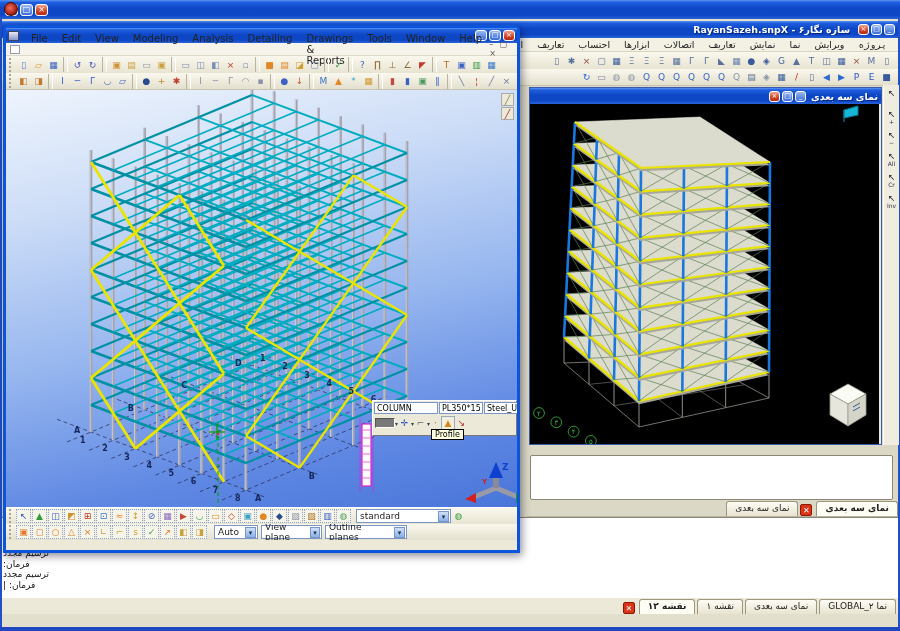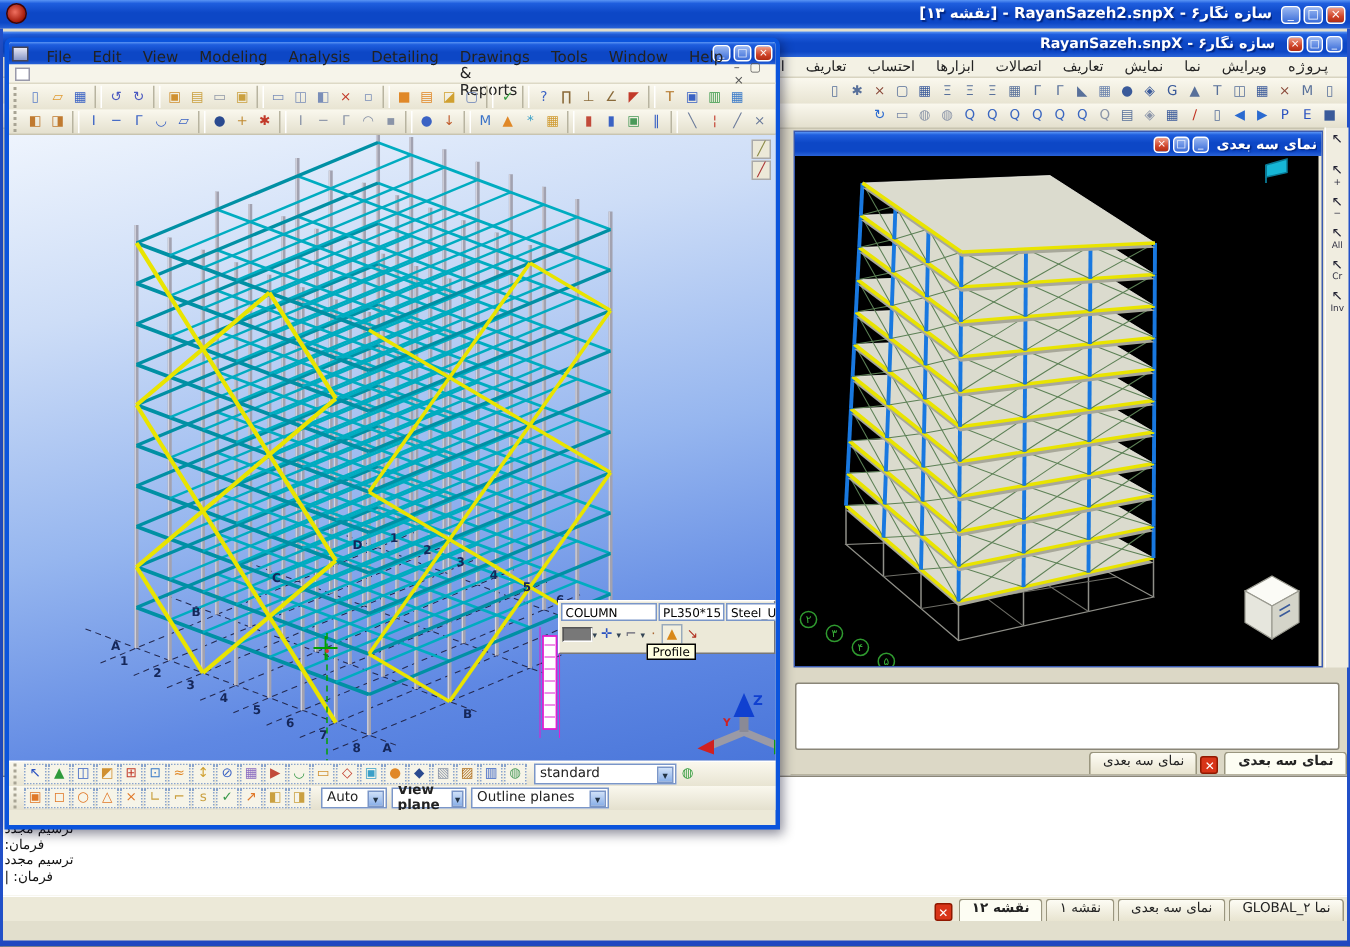--- a/index.html
+++ b/index.html
@@ -29,21 +29,20 @@
   .curtool .sub{font-size:6px;line-height:5px;color:#334;}
   text{font-family:"DejaVu Sans",sans-serif;}
 </style>
 </head>
 <body>
 
 <div id="screen">
 
   <div class="abs xpbar" style="left:0;top:0;width:900px;height:19px;padding:0 3px;">
     <span class="abs" style="left:4px;top:2px;width:14px;height:14px;border-radius:50%;background:radial-gradient(circle at 5px 5px,#f07060,#a01808 70%,#600800);border:1px solid #400404;"></span>
-    <span class="ttl" dir="rtl" style="margin-left:auto;margin-right:4px;">سازه نگار۶ - RayanSazeh2.snpX - [نقشه ۱۳]</span>
     <span class="capbtn">_</span>
     <span class="capbtn">□</span>
     <span class="capbtn close">×</span>
   </div>
 
   <div class="abs" style="left:0;top:19px;width:2px;height:612px;background:#2250c8;"></div>
   <div class="abs" style="left:898px;top:19px;width:2px;height:612px;background:#2250c8;"></div>
 
   <div class="abs xpbar" style="left:2px;top:21px;width:896px;height:17px;padding:0 3px;">
     <span class="ttl" dir="rtl" style="margin-left:auto;margin-right:6px;font-size:9.5px;text-align:center;">سازه نگار۶ - RayanSazeh.snpX</span>
@@ -907,24 +906,24 @@
           <span class="selcell" style="color: rgb(202, 160, 64);">s</span>
           <span class="selcell" style="color: rgb(58, 154, 74);">✓</span>
           <span class="selcell" style="color: rgb(224, 120, 40);">↗</span>
           <span class="selcell" style="color: rgb(202, 160, 64);">◧</span>
           <span class="selcell" style="color: rgb(202, 160, 64);">◨</span>
         </span>
       <span class="combo" style="width:44px;margin-left:6px;">
           <span>Auto</span>
           <span class="dd">▾</span>
         </span>
-      <span class="combo" style="width:50px;margin-left:3px;font-weight:bold;">
+      <span class="combo" style="width:61px;margin-left:3px;">
           <span>View plane</span>
           <span class="dd">▾</span>
         </span>
-      <span class="combo" style="width:92px;margin-left:3px;">
+      <span class="combo" style="width:82px;margin-left:3px;">
           <span>Outline planes</span>
           <span class="dd">▾</span>
         </span>
     </div>
 
   </div>
 </div>
 
 </body></html>

